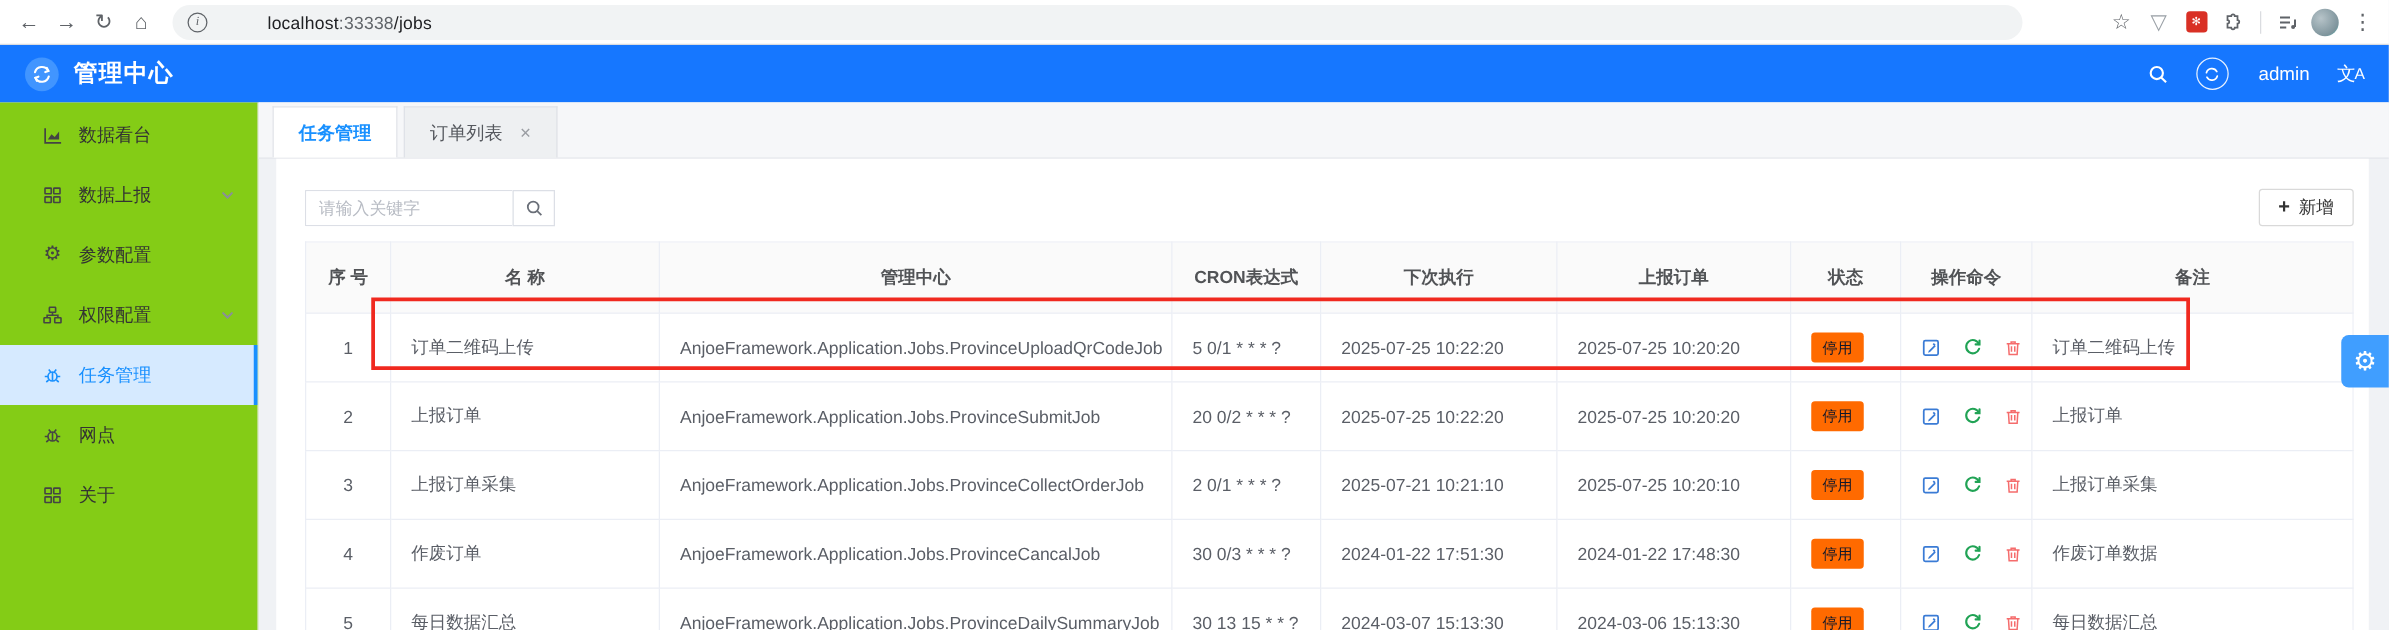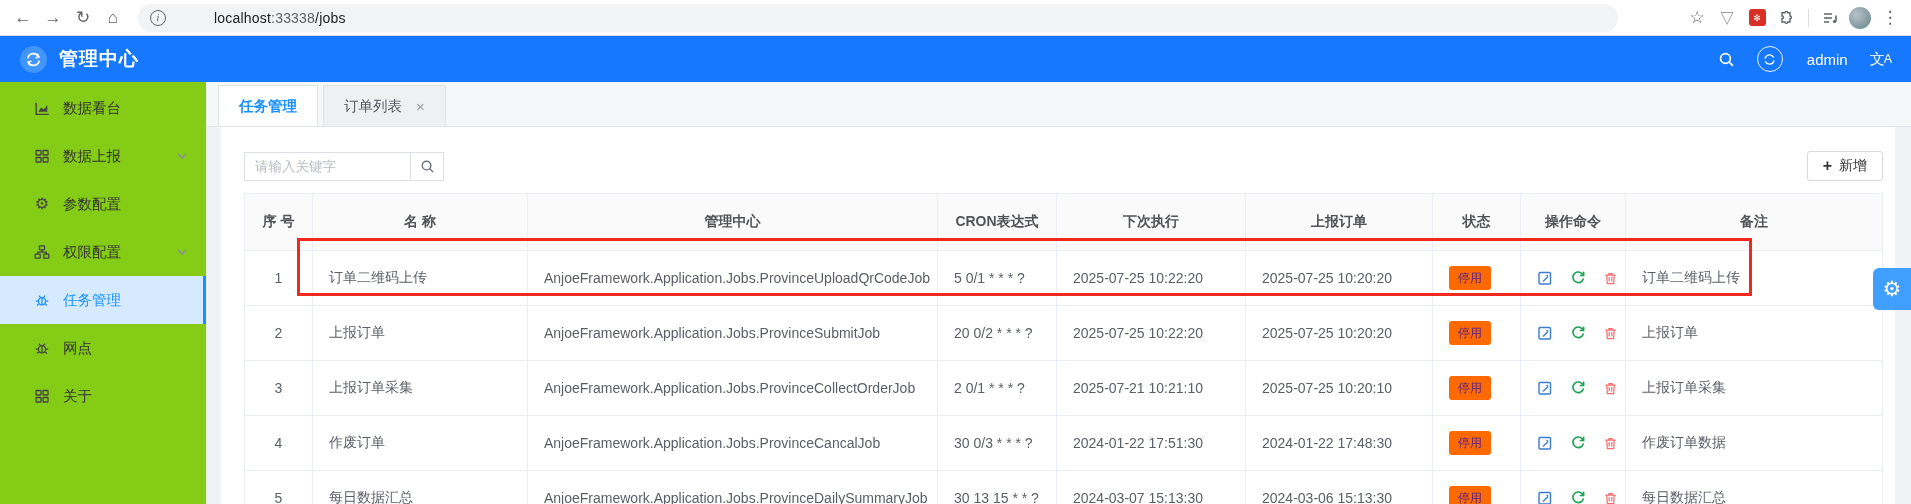--- a/index.html
+++ b/index.html
@@ -75,21 +75,21 @@
 
   
   .tablewrap { margin-top:12px; overflow:hidden; }
   table.jobs { width:100%; border-collapse:collapse; table-layout:fixed; font-size:14px;
                border:1px solid #ebeef5; }
   table.jobs th { height:57px; background:#fafafa; font-weight:bold; color:#515356; text-align:center;
                   padding:0 16px; border:1px solid #ebeef5; font-size:14px; }
   table.jobs td { height:55px; color:#5a5e66; padding:0 16px; border:1px solid #ebeef5; background:#fff;
                   white-space:nowrap; overflow:hidden; }
   td.c-no, th.c-no { text-align:center; padding:0 6px; }
-  .badge { display:inline-block; background:#ff6a00; color:#4c1d95; font-size:12px; line-height:1;
+  .badge { display:inline-block; background:#ff6a00; color:#0f172a; font-size:12px; line-height:1;
            padding:6px 9px; border-radius:3px; }
   .actions { display:flex; align-items:center; gap:17px; }
   .act { width:17px; height:17px; display:flex; align-items:center; justify-content:center; cursor:pointer; }
   .act.edit { color:#3a7bd5; }
   .act.refresh { color:#21a355; }
   .act.trash { color:#f56c6c; }
 
   
   .red-box { position:absolute; left:297px; top:238px; width:1455px; height:58px;
              border:3px solid #f0291f; pointer-events:none; z-index:40; }

